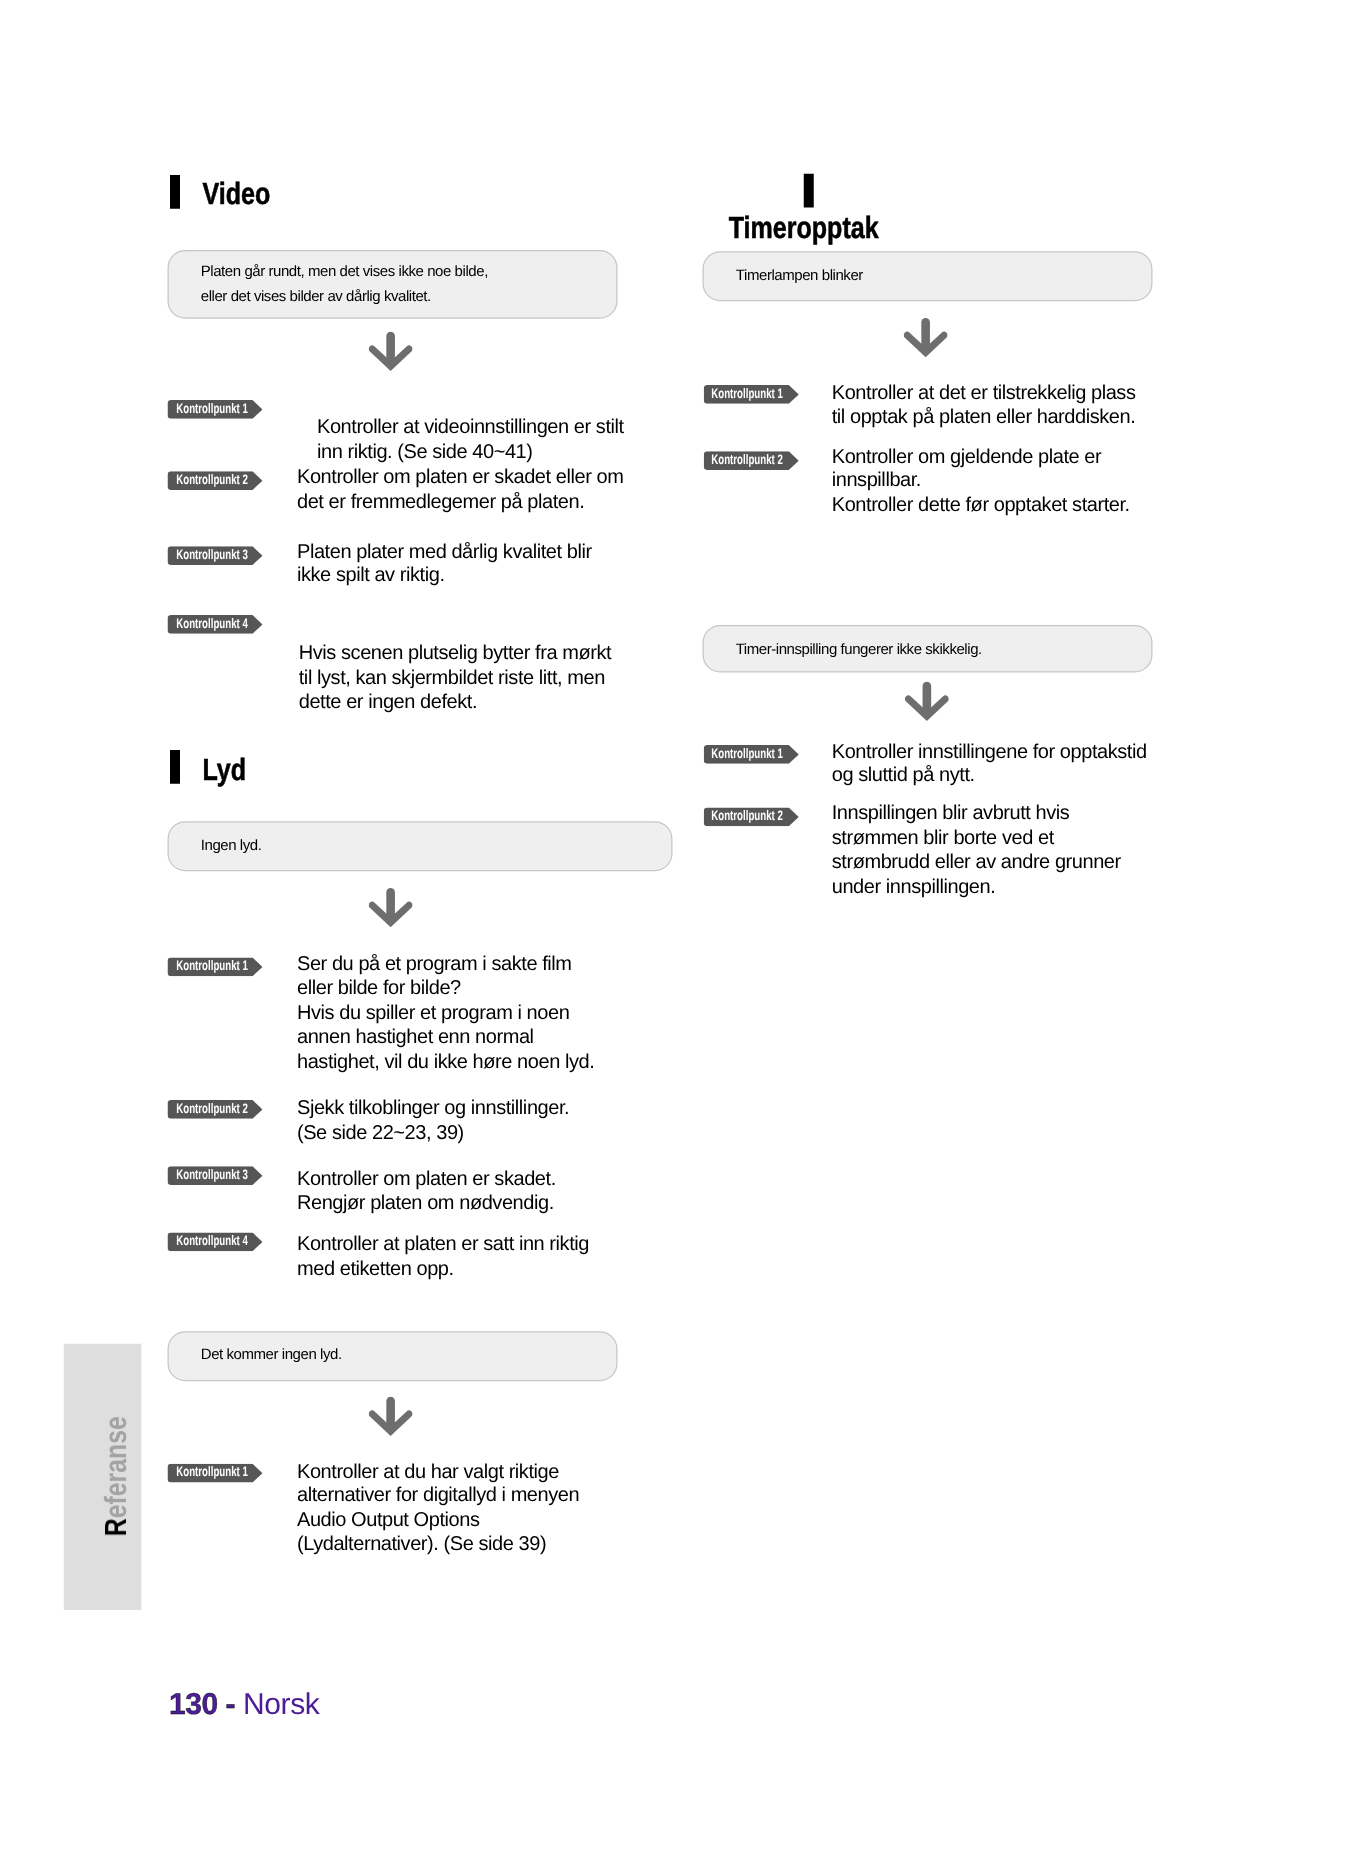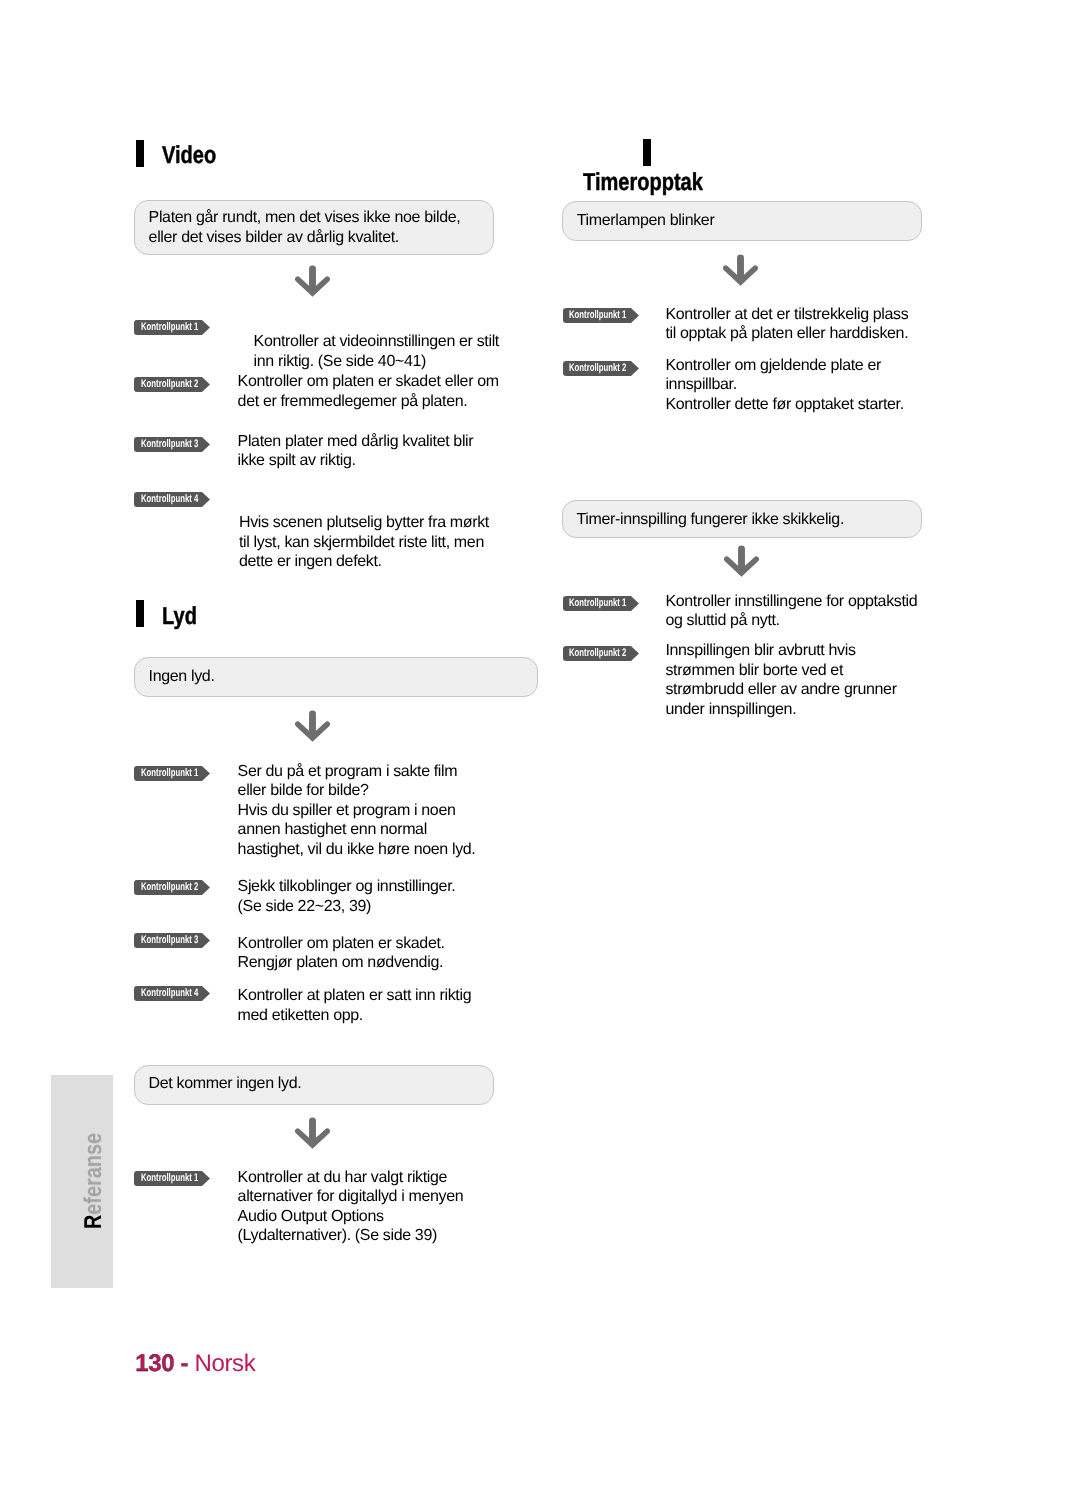--- a/index.html
+++ b/index.html
@@ -6,41 +6,41 @@
   body{width:1080px;height:1487px;font-family:"Liberation Sans",sans-serif;-webkit-font-smoothing:antialiased;text-rendering:geometricPrecision;}
   .page{position:relative;width:1080px;height:1487px;overflow:hidden;background:#fff;}
 
   
   .sec-head{position:absolute;display:flex;align-items:center;}
   .sec-head .bar{width:7.7px;height:27.1px;background:#000;display:block;}
   .sec-head .htxt{position:relative;top:2.3px;font-size:24.5px;font-weight:bold;color:#000;line-height:27px;margin-left:18px;white-space:nowrap;display:inline-block;transform:scaleX(0.818) translateZ(0);transform-origin:0 50%;-webkit-text-stroke:0.45px #000;}
 
   
   .callout{position:absolute;background:#efefef;border:1px solid #c6c6c6;border-radius:14px;box-sizing:border-box;}
-  .callout .ctxt{position:absolute;left:14px;top:0;font-size:16px;line-height:19.5px;color:#000;white-space:pre;letter-spacing:-0.35px;transform:translateZ(0);}
+  .callout .ctxt{position:absolute;left:26px;top:0;font-size:12px;line-height:19.5px;color:#000;white-space:pre;letter-spacing:-0.35px;transform:translateZ(0);}
 
   
   .arrow{position:absolute;}
 
   
   .badge{position:absolute;height:15px;}
   .badge svg{position:absolute;left:0;top:0;}
   .badge .btxt{position:absolute;left:6.5px;top:0px;height:15px;line-height:15.4px;font-size:11px;font-weight:bold;color:#fff;white-space:nowrap;transform:scaleX(0.705) translateZ(0);transform-origin:0 50%;}
 
   
   .btext{position:absolute;font-size:16px;line-height:19.5px;color:#000;white-space:pre;letter-spacing:-0.35px;transform:translateZ(0);}
 
   
   .sidetab{position:absolute;background:#dedede;}
   .sidetab .stxt{position:absolute;transform-origin:0 0;font-size:24.5px;line-height:24.5px;font-weight:bold;color:#a3a3a3;white-space:nowrap;}
   .sidetab .stxt .first{color:#000;display:inline-block;transform:translateZ(0);}
   .sidetab .stxt .rest{display:inline-block;transform:translateZ(0);}
 
   
-  .footer{position:absolute;font-size:24px;color:#be185d;white-space:nowrap;letter-spacing:-0.35px;transform:translateZ(0);}
+  .footer{position:absolute;font-size:24px;color:#4c1d95;white-space:nowrap;letter-spacing:-0.35px;transform:translateZ(0);}
   .footer .pnum{font-weight:bold;-webkit-text-stroke:0.3px #000;}
   .footer .plang{font-weight:normal;}
 </style>
 </head>
 <body>
 
 <div class="page">
 
   <div class="sidetab" style="left:51.4px;top:1075px;width:61.3px;height:212.8px;">
     <div class="stxt" style="left:30.2px;top:153.5px;transform:rotate(-90deg) scale(0.81,1);">

